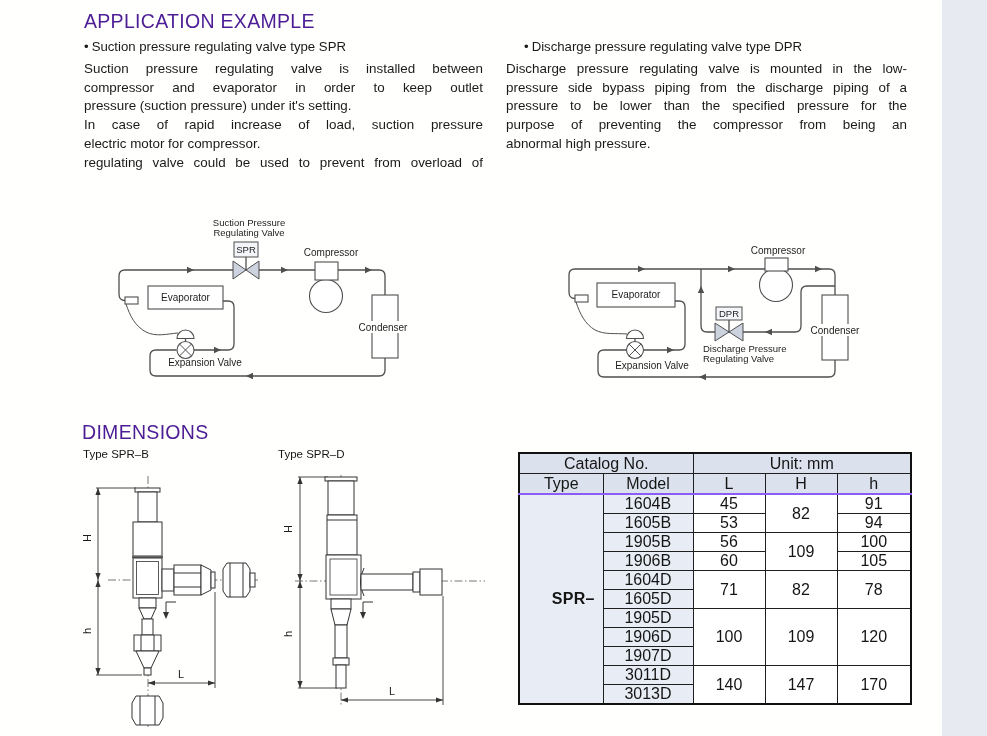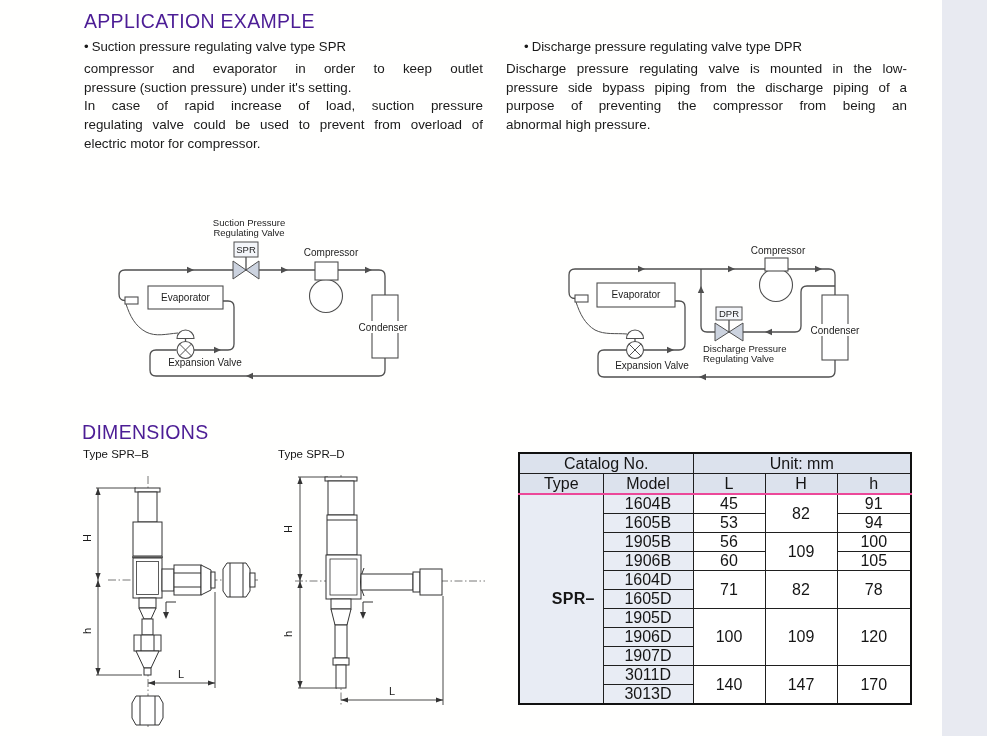--- a/index.html
+++ b/index.html
@@ -25,50 +25,52 @@
   .tech{fill:#fff;stroke:#333;stroke-width:1;}
   .techline{fill:none;stroke:#333;stroke-width:1;}
   .techdark{fill:#666;stroke:none;}
   .cline{fill:none;stroke:#555;stroke-width:0.8;stroke-dasharray:8 2.5 1.5 2.5;}
   .dim{fill:none;stroke:#333;stroke-width:0.9;}
   .dimarr{fill:#333;stroke:none;}
   .dimtext{font-size:11px;}
   .dim-table{position:absolute;left:518px;top:452px;width:392px;border-collapse:collapse;font-size:16px;color:#151515;background:#fff;border:2px solid #111;table-layout:fixed;}
   .dim-table th,.dim-table td{border:1px solid #1f1f1f;text-align:center;vertical-align:middle;padding:0;font-weight:400;}
   .dim-table th{height:19px;background:#dce2ed;}
-  .dim-table thead tr.h2 th{border-bottom:2px solid #ec4899;}
+  .dim-table thead tr.h2 th{border-bottom:2px solid #8b5cf6;}
   .dim-table td{height:18px;}
   .dim-table td.lbl{background:#e8ecf4;}
   .dim-table td.typ{background:#e8ecf4;font-weight:700;letter-spacing:0.3px;padding-left:24px;}
 </style>
 </head>
 <body>
 
 <div class="band"></div>
 
 <h1 class="heading" style="left:84px;top:10px;">APPLICATION EXAMPLE</h1>
 
 <div class="bullet-line" style="left:84px;top:39px;">
   <span class="marker">•</span><span>Suction pressure regulating valve type SPR</span>
 </div>
 <div class="bullet-line" style="left:524px;top:39px;">
   <span class="marker">•</span><span>Discharge pressure regulating valve type DPR</span>
 </div>
 
 <div class="para" style="left:84px;top:60px;width:399px;">
+  <div class="jline">Suction pressure regulating valve is installed between</div>
   <div class="jline">compressor and evaporator in order to keep outlet</div>
   <div class="jline end">pressure (suction pressure) under it's setting.</div>
   <div class="jline">In case of rapid increase of load, suction pressure</div>
+  <div class="jline end">electric motor for compressor.</div>
   <div class="jline">regulating valve could be used to prevent from overload of</div>
-  <div class="jline end">electric motor for compressor.</div>
 </div>
 
 <div class="para" style="left:506px;top:60px;width:401px;">
   <div class="jline">Discharge pressure regulating valve is mounted in the low-</div>
   <div class="jline">pressure side bypass piping from the discharge piping of a</div>
+  <div class="jline">pressure to be lower than the specified pressure for the</div>
   <div class="jline">purpose of preventing the compressor from being an</div>
   <div class="jline end">abnormal high pressure.</div>
 </div>
 
 <svg style="left:100px;top:210px;" width="340" height="180" viewBox="0 0 340 180">
   <path class="pipe" d="M 25 90.5 Q 19 90.5 19 84 V 66 Q 19 60 25 60 H 215"></path>
   <path class="pipe" d="M 238 60 H 279 Q 285 60 285 66 V 85"></path>
   <path class="pipe" d="M 285 148 V 160 Q 285 166 279 166 H 56 Q 50 166 50 160 V 146 Q 50 140 56 140 H 76.5"></path>
   <path class="pipe" d="M 93.5 140 H 128 Q 134 140 134 134 V 97 Q 134 91 128 91 H 123"></path>
   <path class="pipe" style="stroke-width:1" d="M 26 94 C 30 106 35 116 46 122 C 56 127 66 124 78 123"></path>

